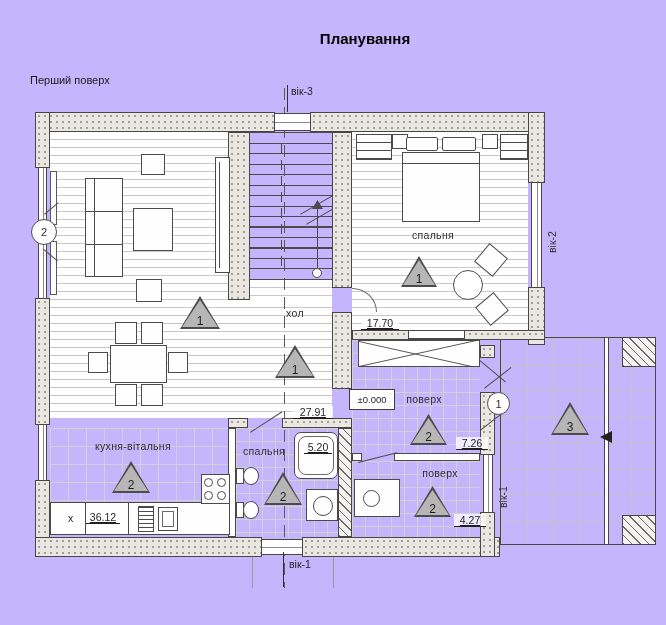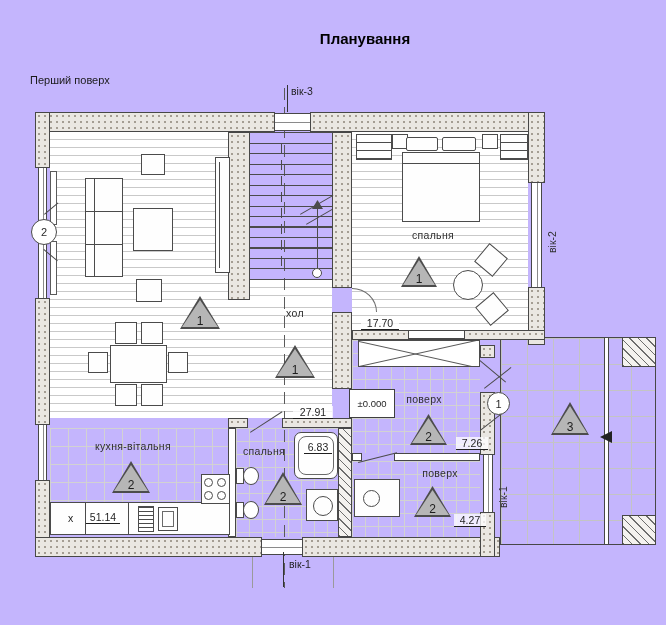--- a/index.html
+++ b/index.html
@@ -60,21 +60,21 @@
   .cross::after { top:100%; transform:rotate(-12.5deg); }
   .burner { position:absolute; width:9px; height:9px; border:1.1px solid #4b4b4b; border-radius:50%; background:#fff; }
 
   .tri { position:absolute; clip-path:polygon(50% 0,100% 100%,0 100%); background:#4c4c4c; }
   .tri i { position:absolute; left:2px; right:2px; top:4px; bottom:2px; clip-path:polygon(50% 0,100% 100%,0 100%); background:#b6b6b6; }
   .tri span { position:absolute; left:0; right:0; bottom:1px; text-align:center; font-size:12px; color:#1d1d1d; z-index:1; }
 
   .axis { position:absolute; border:1.3px solid #4b4b4b; border-radius:50%; background:#fff;
           display:flex; align-items:center; justify-content:center; font-size:11px; color:#2a2a2a; }
   .rlabel { position:absolute; font-size:10.5px; color:#2f2f2f; text-align:center; letter-spacing:0.3px; }
-  .dim { position:absolute; font-size:10.5px; color:#1f1f1f; text-align:center; border-bottom:1.1px solid #1f1f1f; background:rgba(255,255,255,0.75); }
+  .dim { position:absolute; font-size:10.5px; color:#1f1f1f; text-align:center; border-bottom:1.1px solid #1f1f1f; background:rgba(255,255,255,0.75);text-decoration:underline; }
   .plain { position:absolute; font-size:10.5px; color:#1f1f1f; }
   .levelbox { position:absolute; border:1.2px solid #3f3f3f; background:#fff; display:flex; align-items:center; justify-content:center; font-size:9.5px; color:#1f1f1f; }
   .vtext { position:absolute; writing-mode:vertical-rl; transform:rotate(180deg); font-size:10.5px; color:#2f2f2f; }
 
   .line { position:absolute; height:1.2px; background:#4b4b4b; transform-origin:0 0; }
   .thinline { position:absolute; background:#9a9a9a; }
   .secline { position:absolute; width:1px; background:repeating-linear-gradient(to bottom, #5a5a5a 0 12px, transparent 12px 19px); }
   .stairs { position:absolute; background:repeating-linear-gradient(to bottom, #4b4b4b 0 1px, transparent 1px 10.5px); }
   .dashrail { position:absolute; width:1.2px; background:repeating-linear-gradient(to bottom, #4b4b4b 0 10px, transparent 10px 16px); }
   .arrowhead-up { position:absolute; clip-path:polygon(50% 0,100% 100%,0 100%); background:#4b4b4b; }
@@ -240,25 +240,25 @@
 
   <div class="rlabel" style="left:398px;top:229px;width:70px">спальня</div>
   <div class="rlabel" style="left:275px;top:307px;width:40px">хол</div>
   <div class="rlabel" style="left:78px;top:440px;width:110px">кухня-вітальня</div>
   <div class="rlabel" style="left:234px;top:445px;width:60px">спальня</div>
   <div class="rlabel" style="left:396px;top:393px;width:56px">поверх</div>
   <div class="rlabel" style="left:412px;top:467px;width:56px">поверх</div>
 
   <div class="dim" style="left:361px;top:317px;width:38px">17.70</div>
   <div class="dim" style="left:293px;top:406px;width:40px">27.91</div>
-  <div class="dim" style="left:304px;top:441px;width:28px">6.83</div>
-  <div class="dim" style="left:86px;top:511px;width:34px">51.14</div>
+  <div class="dim" style="left:304px;top:441px;width:28px">5.20</div>
+  <div class="dim" style="left:86px;top:511px;width:34px">36.12</div>
   <div class="dim" style="left:456px;top:437px;width:32px">7.26</div>
   <div class="dim" style="left:454px;top:514px;width:32px">4.27</div>
-  <div class="levelbox" style="left:349px;top:389px;width:46px;height:29px">±0.000</div>
+  <div class="levelbox" style="left:349px;top:389px;width:46px;height:21px">±0.000</div>
   <div class="plain" style="left:68px;top:512px">x</div>
 
   <div class="axis" style="left:31px;top:219px;width:26px;height:26px">
       <span>2</span>
     </div>
   <div class="line" style="left:44px;top:214px;width:18px;transform:rotate(-40deg)"></div>
   <div class="line" style="left:44px;top:249px;width:18px;transform:rotate(40deg)"></div>
   <div class="axis" style="left:487px;top:392px;width:23px;height:23px">
       <span>1</span>
     </div>

